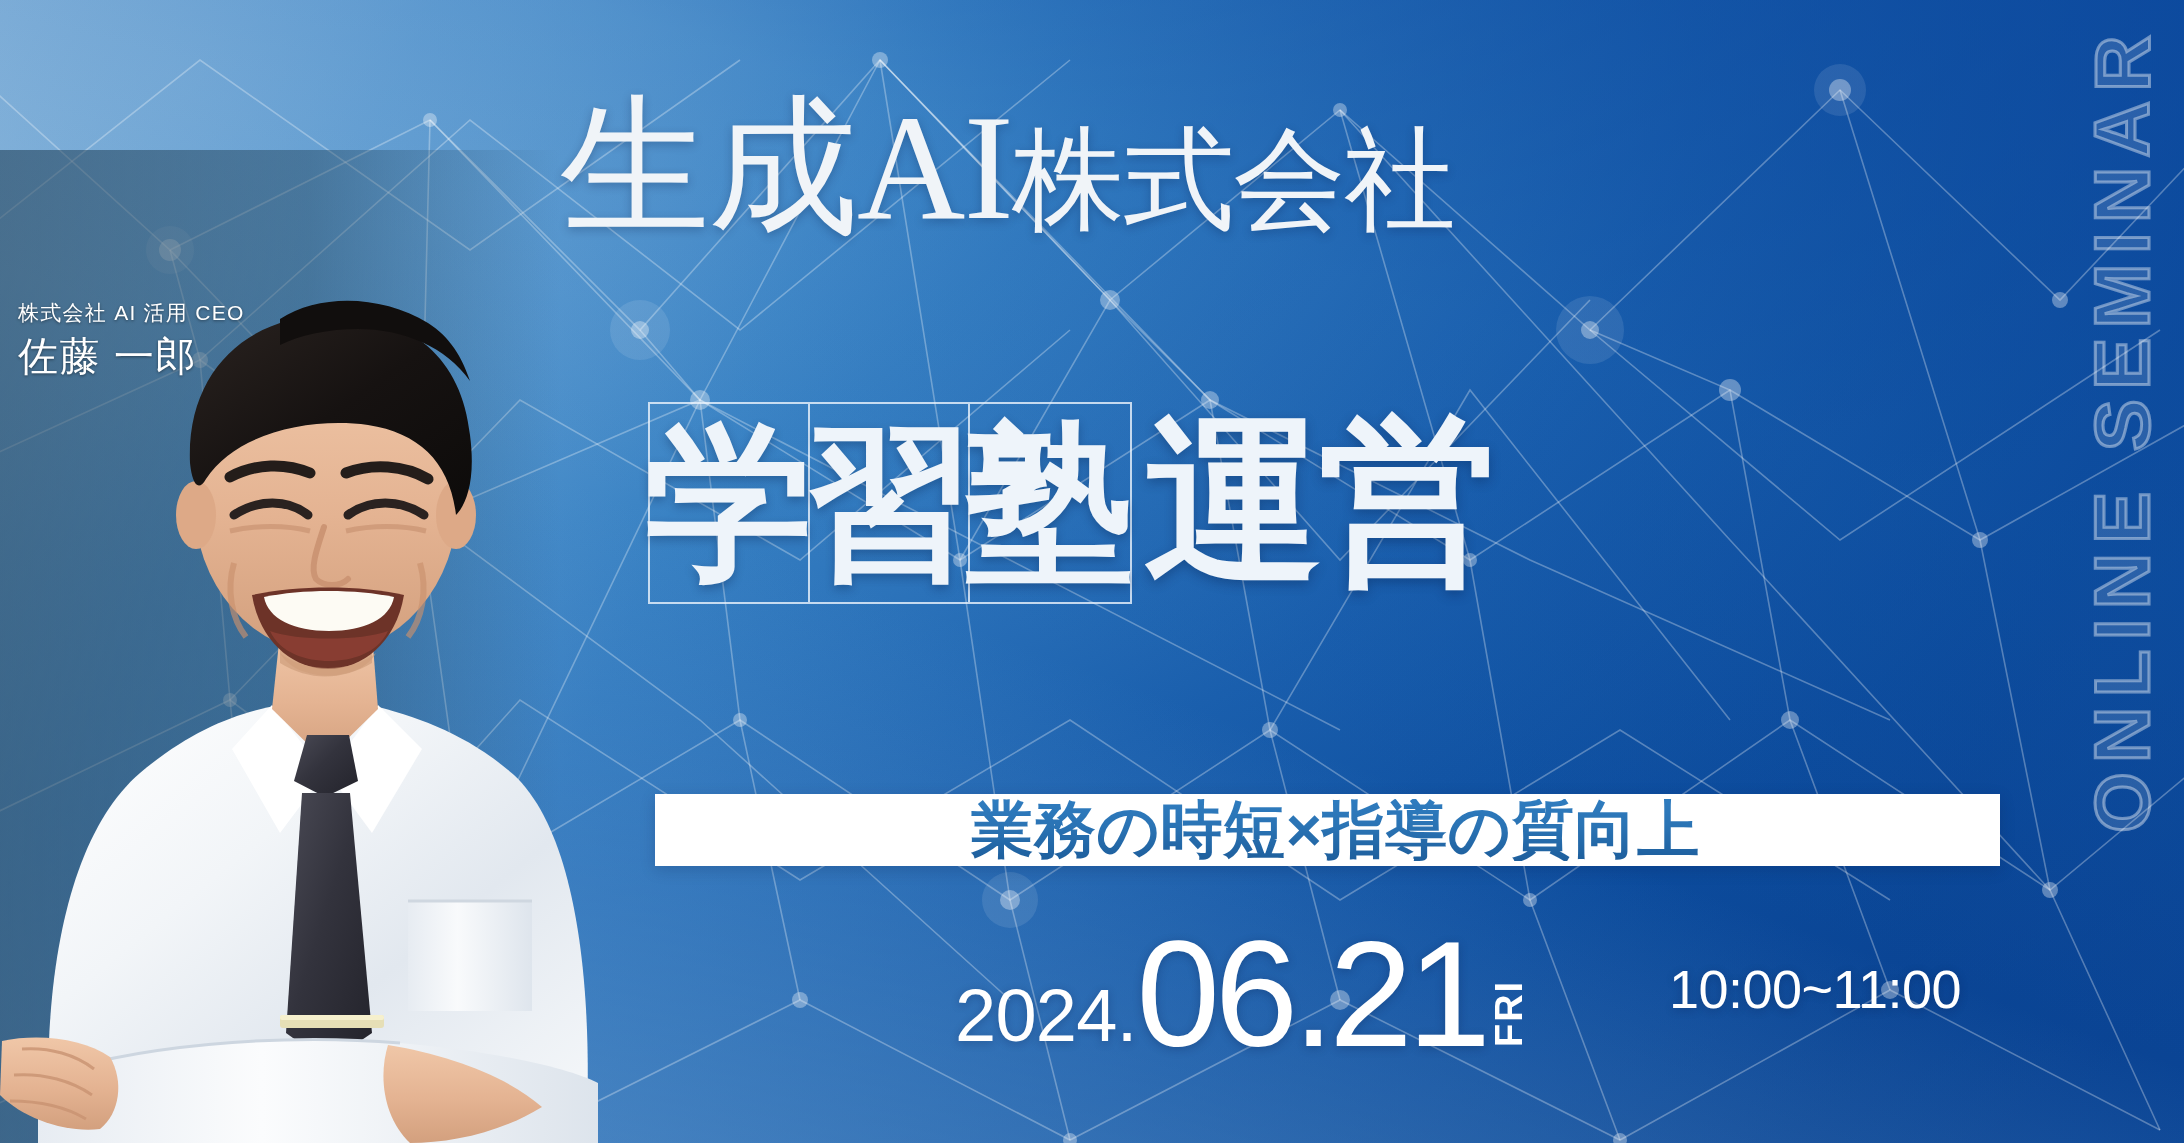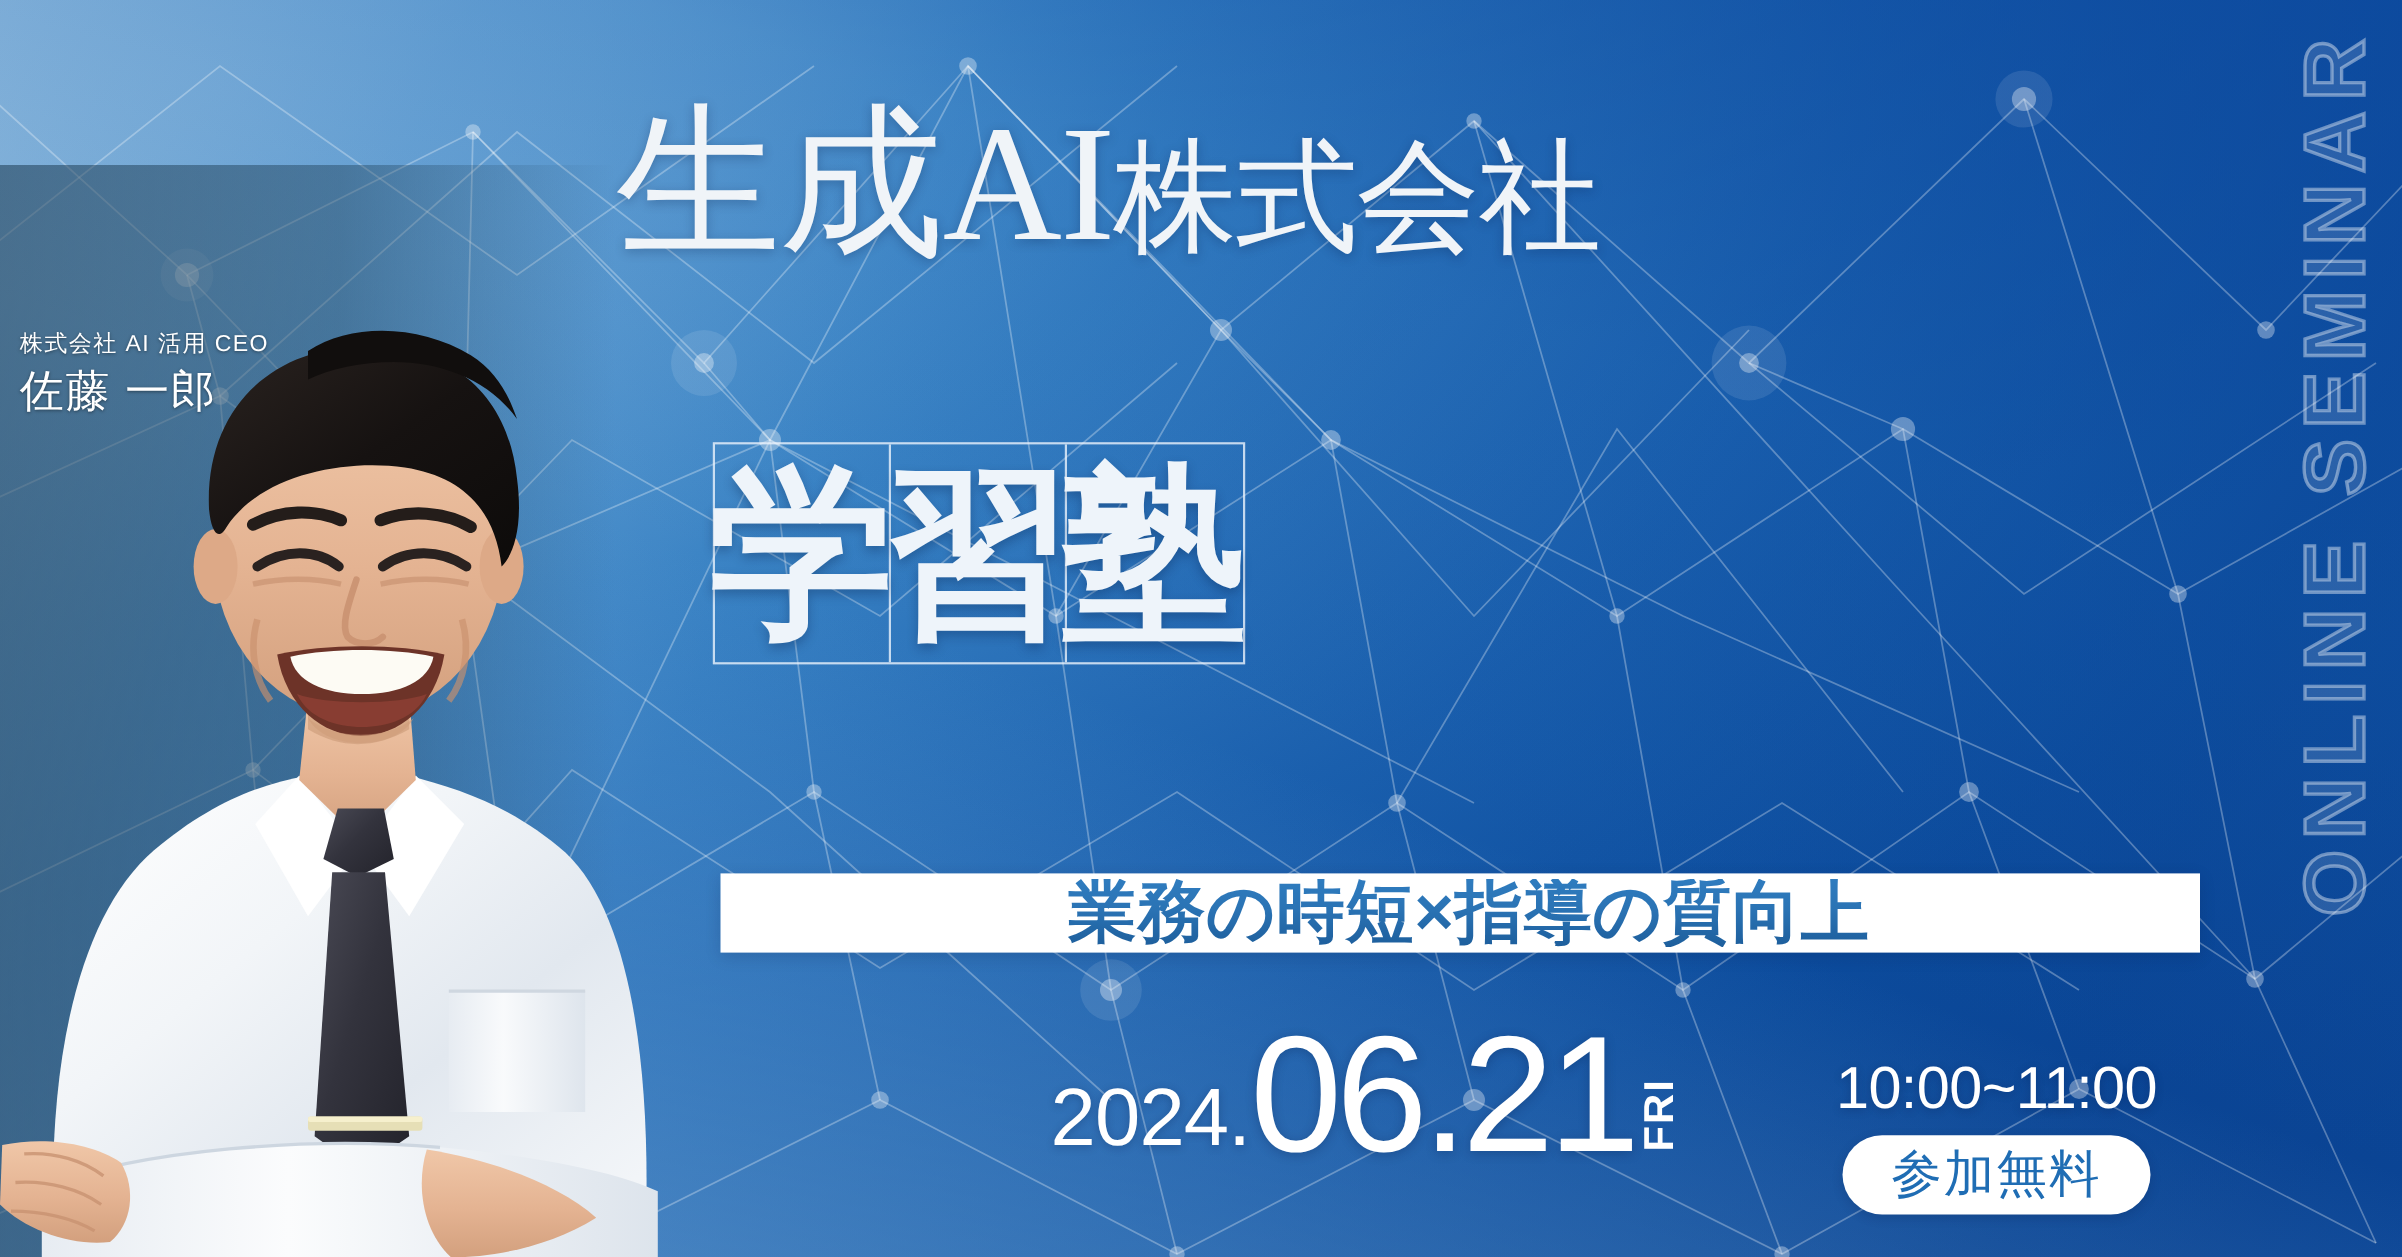--- a/index.html
+++ b/index.html
@@ -361,34 +361,34 @@
   <div class="headline">
     <span>生成AI</span><span class="small">株式会社</span>
   </div>
 
   <div class="boxed">
     <div class="boxed-grid">
       <div class="boxed-cell">学</div>
       <div class="boxed-cell">習</div>
       <div class="boxed-cell">塾</div>
     </div>
+    <div class="boxed-tail">運営</div>
   </div>
 
   <div class="subtitle-band">
     <div class="subtitle-text">業務の時短×指導の質向上</div>
   </div>
 
   <div class="date-row">
     <div class="date-year">2024.</div>
     <div class="date-main">06.21</div>
     <div class="date-dow">FRI</div>
   </div>
 
   <div class="time-block">
     <div class="time-text">10:00~11:00</div>
-    <div class="free-pill">参加無料</div>
   </div>
 
   <div class="vertical-label">
     <span>ONLINE SEMINAR</span>
   </div>
 
 </div>
 
 </body></html>

